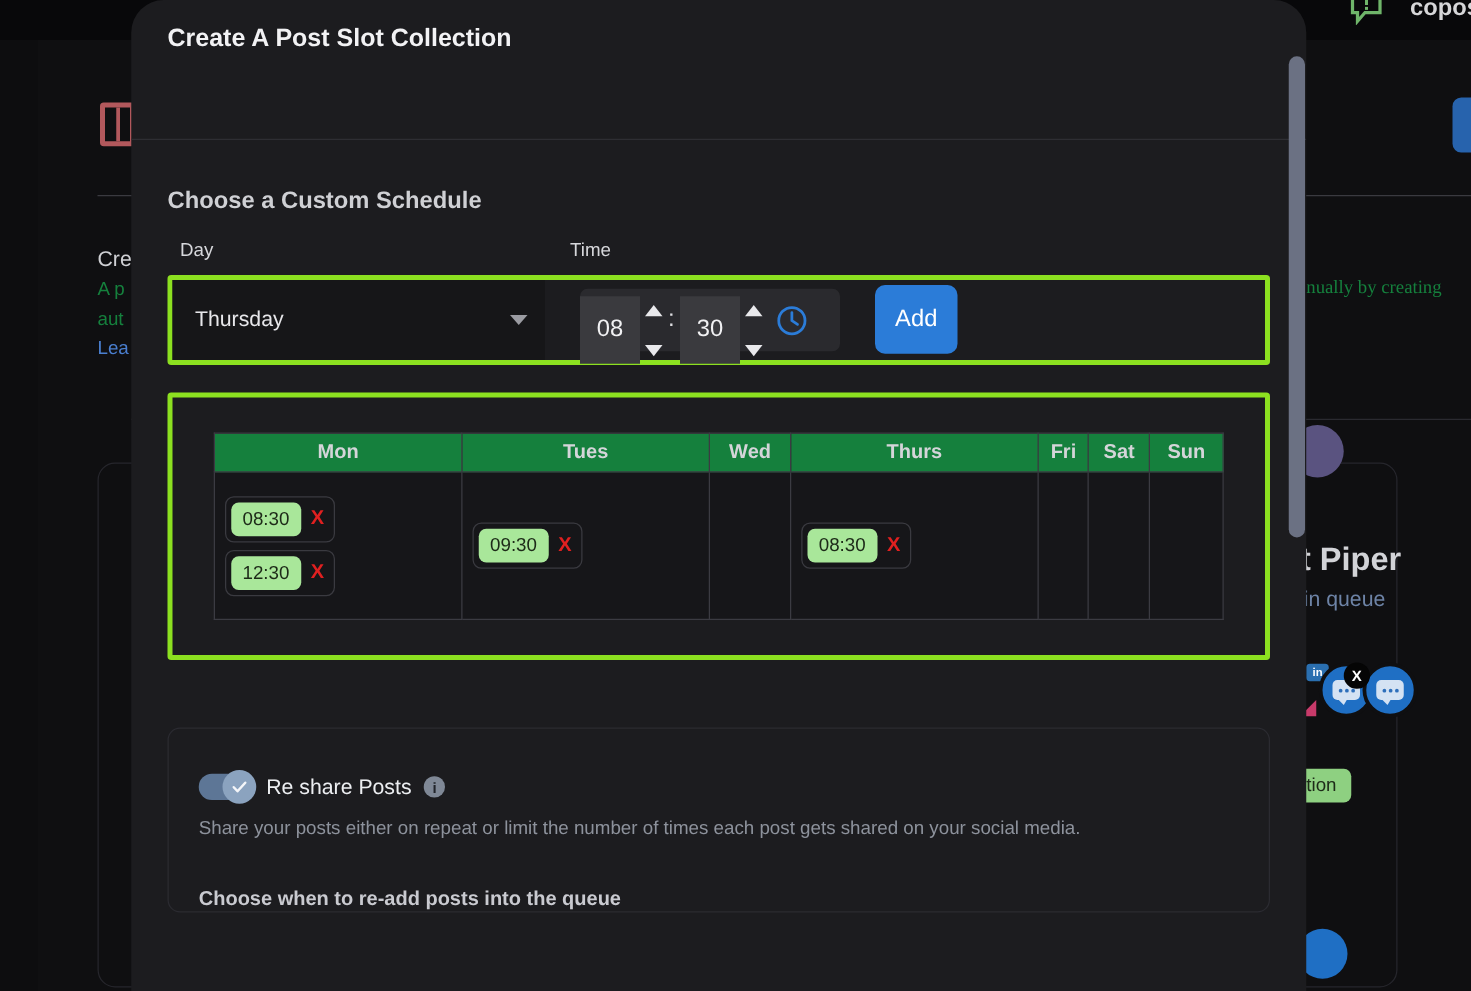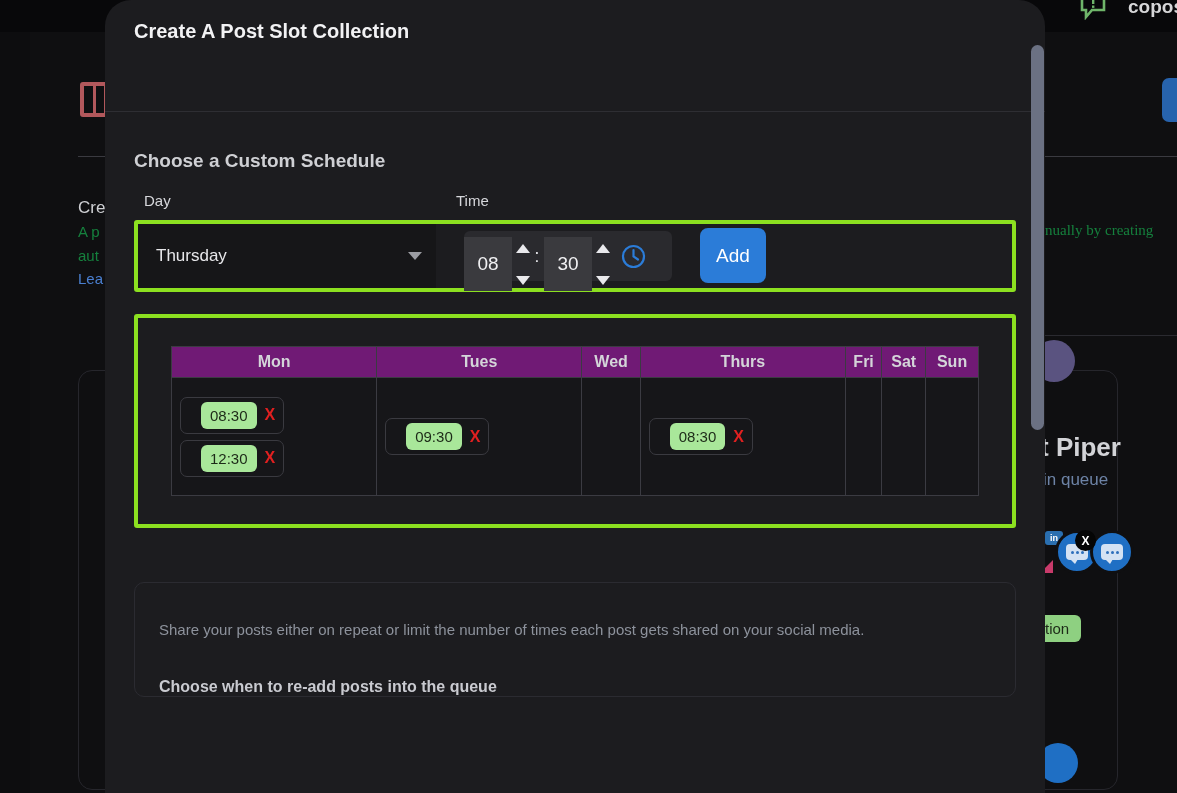--- a/index.html
+++ b/index.html
@@ -210,33 +210,33 @@
     font-family: "Liberation Sans", sans-serif;
   }
 
   
   .hl-table {
     margin-top: 22px; padding: 28px 33px;
     border: 4px solid #8ce020; border-radius: 3px;
   }
   table.sched { border-collapse: collapse; width: 100%; }
   table.sched th {
-    border: 1px solid #3b3b42; background: #701a75;
+    border: 1px solid #3b3b42; background: #15803d;
     color: #d4d5d9; font-size: 16px; font-weight: bold;
     height: 31px;
   }
   table.sched td {
     border: 1px solid #3b3b42; background: #161619;
     vertical-align: middle; height: 118px;
     padding: 6px 8px;
   }
   .slot-row {
     display: inline-flex; align-items: center; gap: 8px;
     border: 1px solid #3a3a40; border-radius: 7px;
-    padding: 4px 8px 4px 20px; margin: 3px 0;
+    padding: 4px 8px 4px 4px; margin: 3px 0;
   }
   .slot-chip {
     background: #a9e79a; color: #1d2a18;
     font-size: 15px; border-radius: 6px;
     padding: 5px 9px;
   }
   .slot-x {
     color: #e02020; font-size: 16px; font-weight: bold; cursor: pointer;
   }
   .cell-stack { display: flex; flex-direction: column; align-items: flex-start; }
@@ -432,20 +432,31 @@
                 </td>
                 <td>
                   <div class="cell-stack"></div>
                 </td>
               </tr>
           </tbody>
         </table>
       </div>
 
       <div class="resharing-card">
+        <div class="rs-toggle-row">
+          <div class="toggle">
+            <span class="knob">
+              <svg width="15" height="15" viewBox="0 0 15 15">
+                <path d="M3 7.8 L6 11 L12.2 4.2" fill="none" stroke="#f4f6f9" stroke-width="2" stroke-linecap="round" stroke-linejoin="round"></path>
+              </svg>
+            </span>
+          </div>
+          <span class="rs-label">Re share Posts</span>
+          <span class="info-icon">i</span>
+        </div>
         <div class="rs-desc">Share your posts either on repeat or limit the number of times each post gets shared on your social media.</div>
         <div class="rs-sub">Choose when to re-add posts into the queue</div>
       </div>
 
     </div>
   </div>
 
   <div class="scrollbar"></div>
 </div>
 

